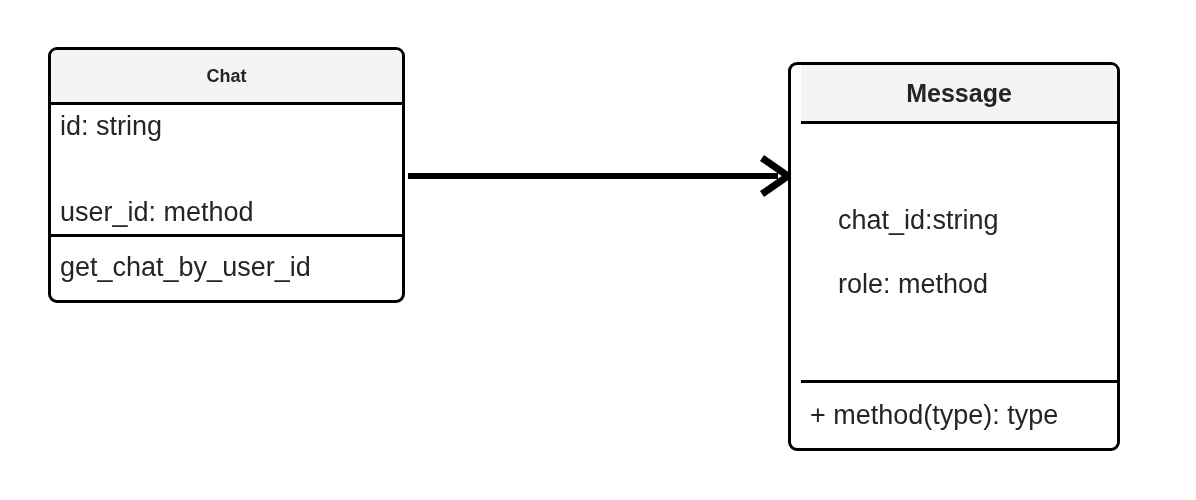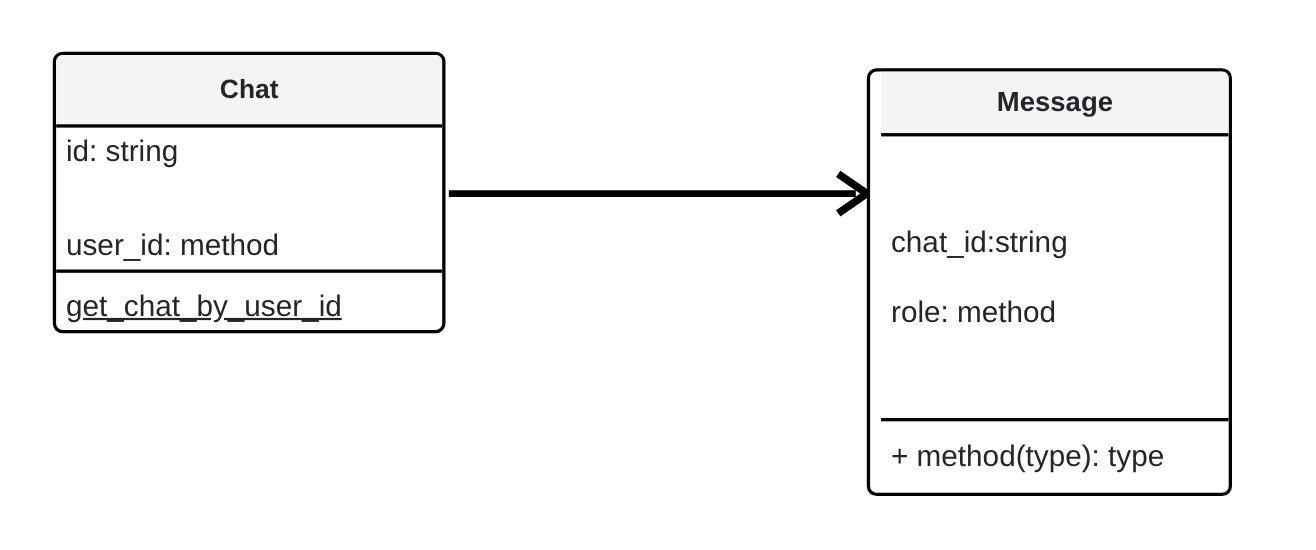--- a/index.html
+++ b/index.html
@@ -60,34 +60,33 @@
   }
 
   
   #box-chat {
     left: 48px;
     top: 47px;
     width: 357px;
     height: 256px;
   }
   #box-chat .class-header {
-    height: 66px;
-    font-size: 24px;
+    height: 55px;
+    font-size: 18px;
   }
   #box-chat .compartment.attrs {
     height: 132px;
     gap: 44px;
   }
   #box-chat .compartment.attrs .row {
     height: 66px;
     font-size: 27px;
   }
   #box-chat .compartment.methods {
     height: 60px;
-    text-decoration: underline;
   }
   #box-chat .compartment.methods .row {
     height: 60px;
     font-size: 27px;
   }
 
   
   #box-message {
     left: 788px;
     top: 62px;
@@ -98,20 +97,21 @@
   #box-message .class-header {
     height: 59px;
     font-size: 25px;
   }
   #box-message .compartment.attrs {
     height: 259px;
   }
   #box-message .compartment.attrs .row {
     height: 64px;
     font-size: 27px;
+    margin-left: 28px;
   }
   #box-message .compartment.methods {
     height: 65px;
     text-align: right;
   }
   #box-message .compartment.methods .row {
     height: 65px;
     font-size: 27px;
   }
 

